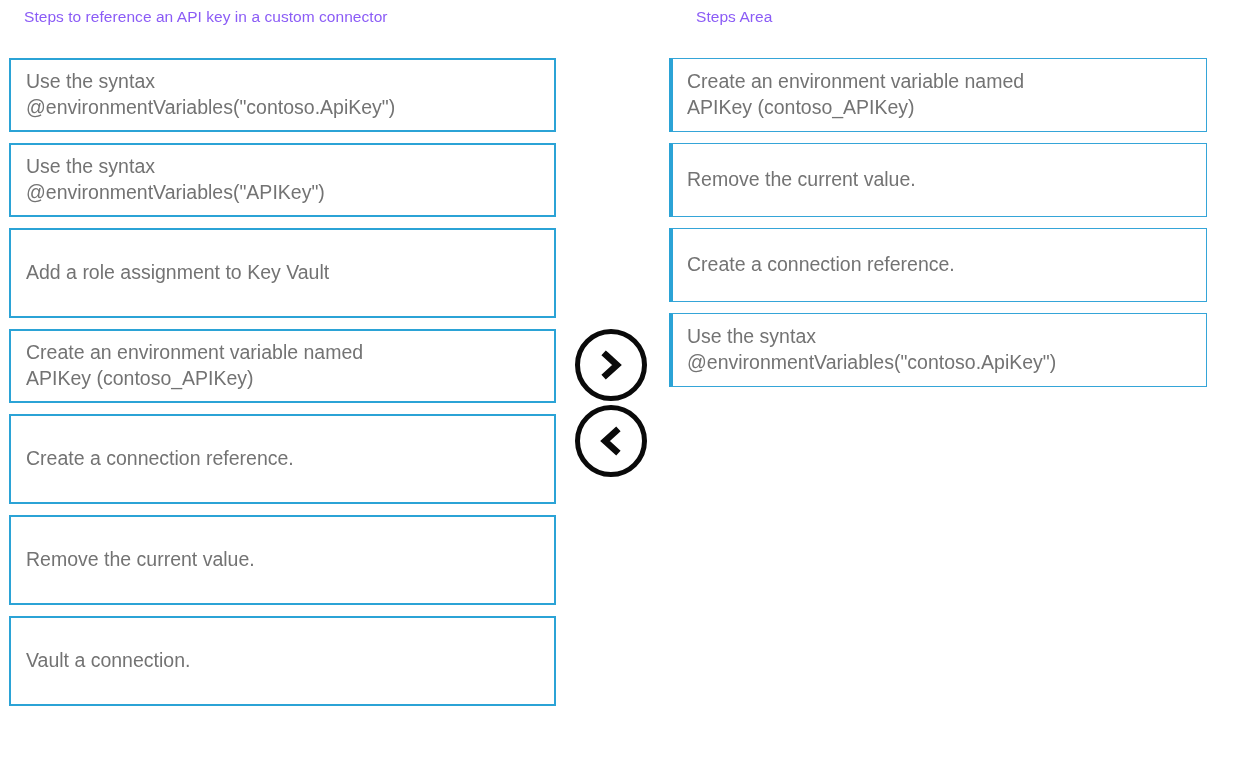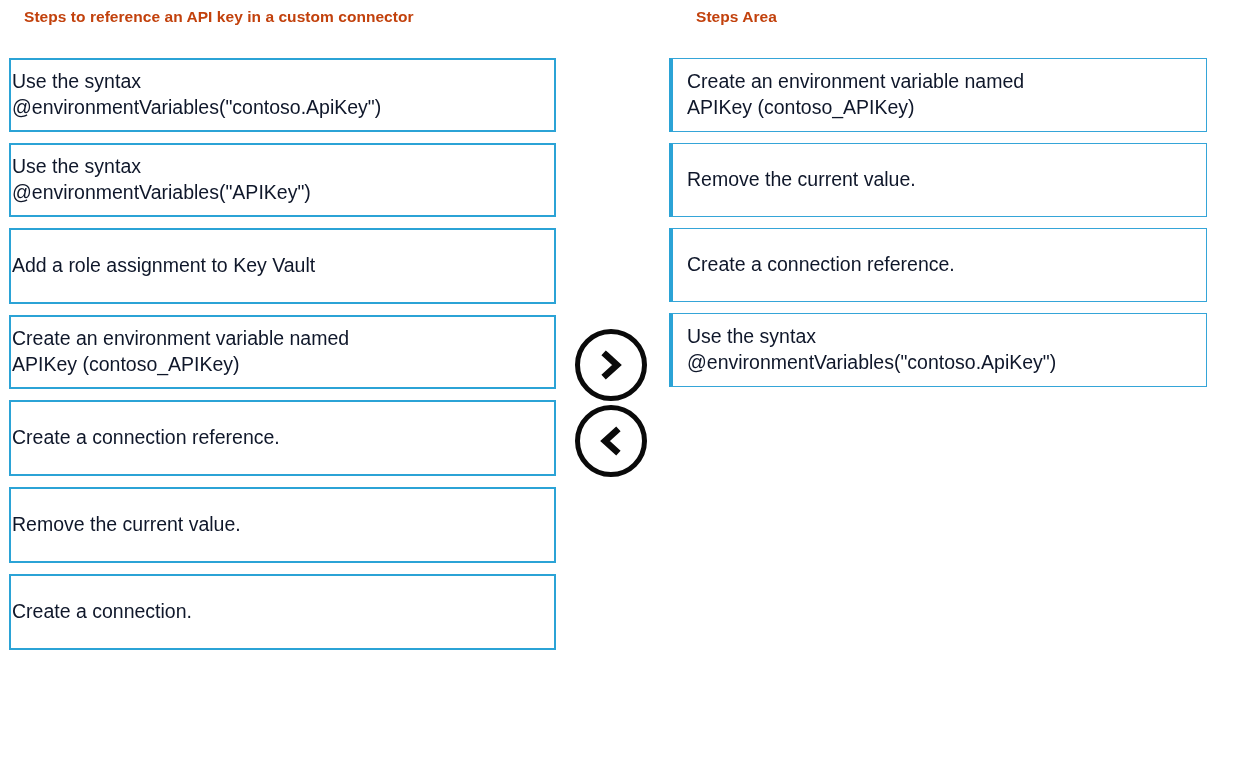--- a/index.html
+++ b/index.html
@@ -13,22 +13,22 @@
     position: relative;
     font-family: "Liberation Sans", sans-serif;
     color: #000000;
     overflow: hidden;
   }
 
   
   .col-heading {
     position: absolute;
     font-size: 15.5px;
-    font-weight: bold;
-    color: #c2410c;
+    font-weight: normal;
+    color: #8b5cf6;
     letter-spacing: 0.05px;
     white-space: nowrap;
     text-align: right;
   }
   #source-heading { left: 24px; top: 8px; }
   #answer-heading { left: 696px; top: 8px; }
 
   
   .column {
     position: absolute;
@@ -46,36 +46,36 @@
     width: 542px;
   }
 
   
   .tile {
     box-sizing: border-box;
     background: #ffffff;
     border: 2px solid #2BA3D6;
     display: flex;
     align-items: center;
-    padding: 4px 14px 4px 1px;
+    padding: 4px 14px 4px 15px;
     font-size: 19.5px;
     line-height: 1.32;
-    color: #0f172a;
+    color: #737373;
     cursor: grab;
     user-select: none;
   }
   .tile .tile-text {
     display: block;
     width: 100%;
     white-space: pre-line;
   }
 
   
   #source-column .tile {
-    height: 76px;
+    height: 90px;
     margin-bottom: 11px;
   }
   #source-column .tile.two-line { height: 74px; }
 
   
   #answer-column .tile {
     height: 74px;
     margin-bottom: 11px;
     border: 1.6px solid #35A5D8;
     border-left: 4px solid #2BA3D6;
@@ -143,21 +143,21 @@
 
   <div class="tile">
     <span class="tile-text">Create a connection reference.</span>
   </div>
 
   <div class="tile">
     <span class="tile-text">Remove the current value.</span>
   </div>
 
   <div class="tile">
-    <span class="tile-text">Create a connection.</span>
+    <span class="tile-text">Vault a connection.</span>
   </div>
 
 </div>
 
 <div id="move-buttons">
 
   <button class="move-btn" id="move-right-button">
     <span>
       <svg width="34" height="34" viewBox="0 0 34 34" aria-hidden="true">
         <polyline class="chev" points="12,7 23,17 12,27"></polyline>

